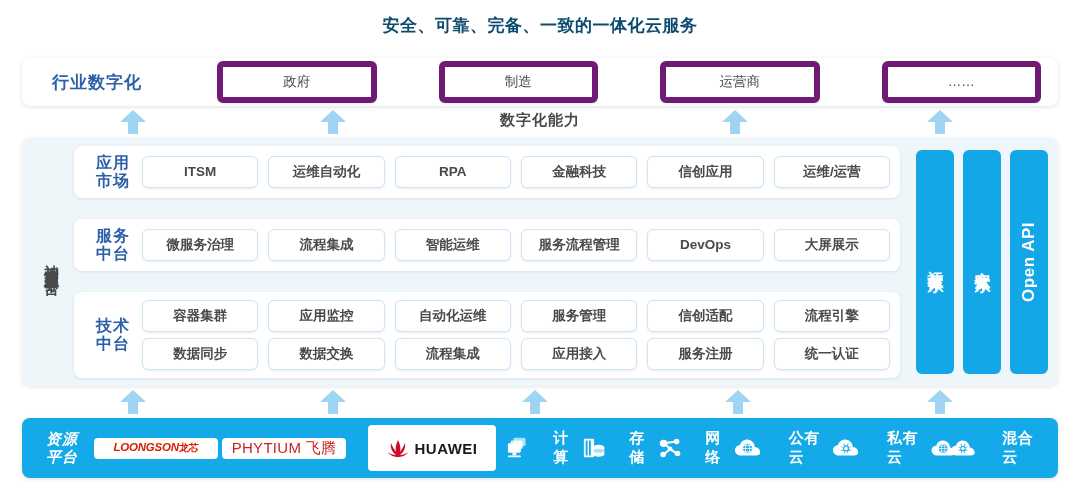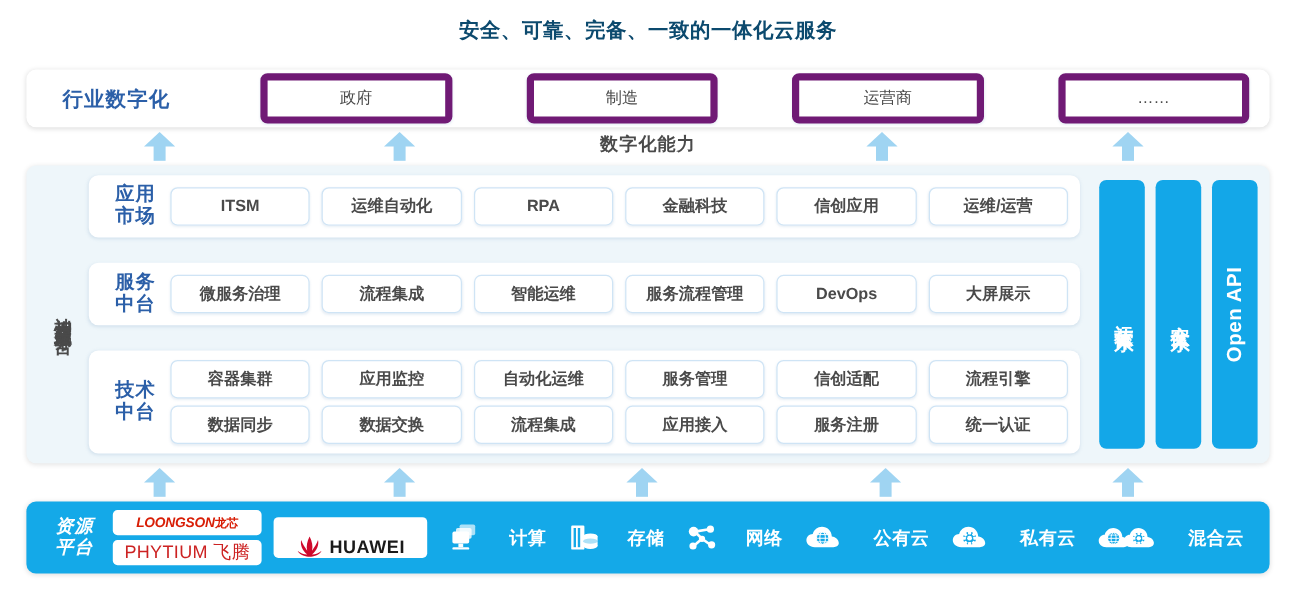--- a/index.html
+++ b/index.html
@@ -256,21 +256,20 @@
     font-size: 15px;
     font-weight: bold;
     line-height: 1.2;
     text-align: center;
     letter-spacing: 1px;
     font-style: italic;
   }
   .logo-stack {
     flex: none;
     display: flex;
-    flex-direction: column;
     gap: 4px;
     margin-left: 4px;
   }
   .logo-box {
     background: #ffffff;
     border-radius: 4px;
     height: 21px;
     width: 124px;
     display: flex;
     align-items: center;
@@ -287,26 +286,26 @@
   .logo-loongson .cn { font-style: normal; font-size: 10px; }
   .logo-phytium {
     font-size: 15px;
     color: #cc2222;
     letter-spacing: 0.3px;
     white-space: nowrap;
   }
   .logo-huawei {
     background: #fff;
     border-radius: 4px;
-    height: 34px;
+    height: 46px;
     width: 128px;
-    margin-left: 10px;
+    margin-left: 22px;
     flex: none;
     display: flex;
-    align-items: flex-end;
+    align-items: center;
     justify-content: center;
     gap: 6px;
   }
   .huawei-text {
     font-size: 15px;
     font-weight: bold;
     color: #1a1a1a;
     letter-spacing: 0.5px;
   }
 

